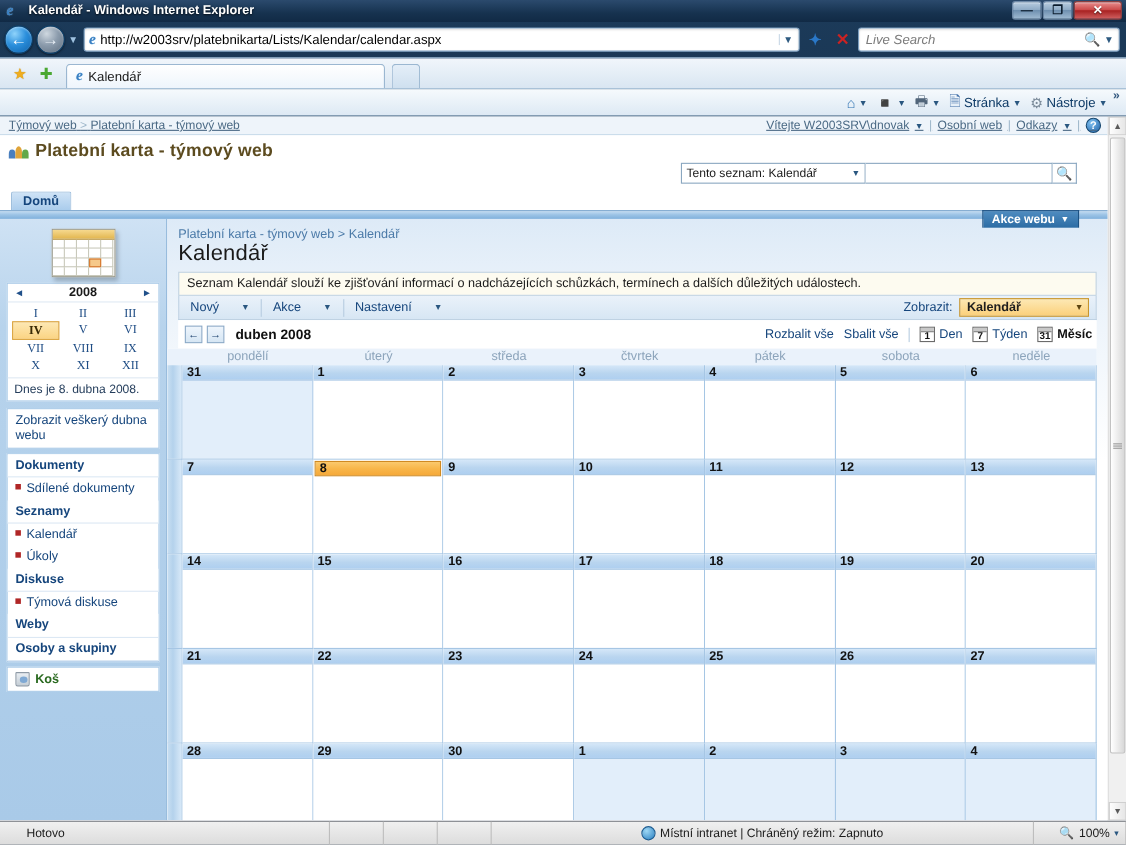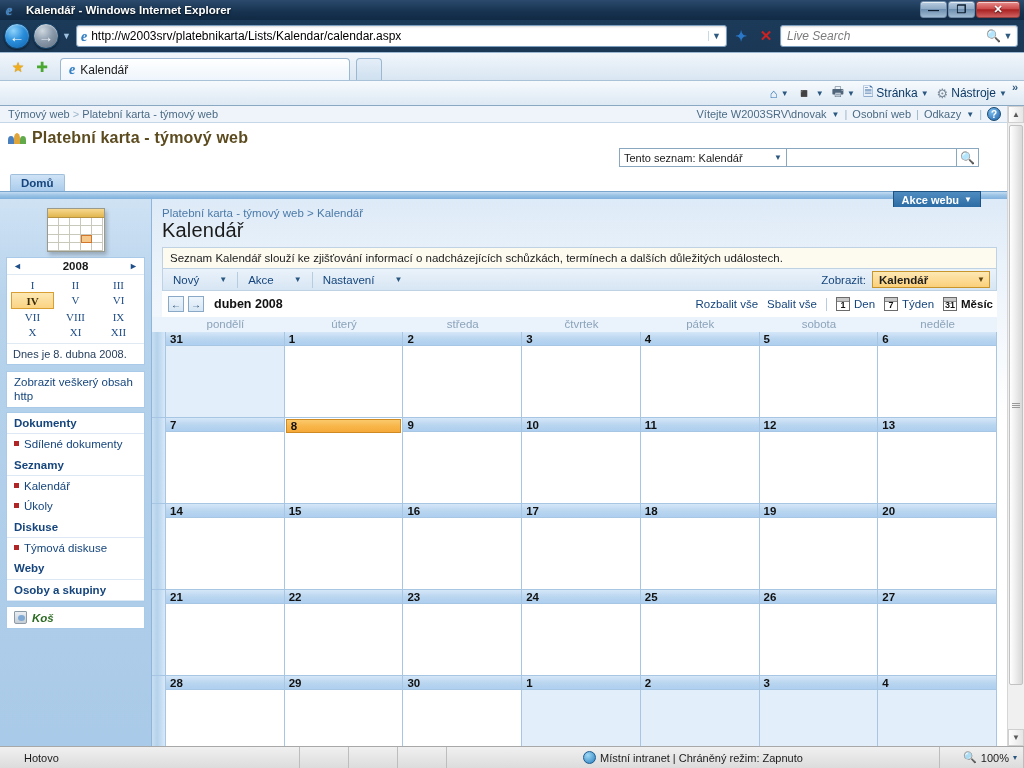--- a/index.html
+++ b/index.html
@@ -133,21 +133,21 @@
     flex: 1; display: flex; overflow: hidden;
     background: #fff; position: relative;
   }
   #page { flex: 1; display: flex; flex-direction: column; overflow: hidden; background:#fff; }
 
   
   #globalbar {
     height: 17px; background: #eef4fa;
     border-bottom: 1px solid #c3d7e8;
     display: flex; align-items: center; justify-content: space-between;
-    padding: 0 6px 0 8px; font-size: 11px; color: #4b6a85;
+    padding: 0 6px 0 8px; font-size: 11px; color: #4b6a85; text-decoration: underline;
   }
   #globalbar a { color: #4b6a85; text-decoration: none; }
   #globalbar .right { display:flex; align-items:center; gap:5px; }
   .sep { color: #9cb5c9; }
   .helpball {
     width: 14px; height: 14px; border-radius: 50%;
     background: radial-gradient(circle at 35% 30%, #7fc0f0, #1f62a8);
     color: #fff; font-size: 10px; font-weight: bold;
     display:flex; align-items:center; justify-content:center;
     border: 1px solid #16476f;
@@ -259,21 +259,21 @@
   .qllink a { color:#15457c; text-decoration: none; }
   .bullet { display:inline-block; width: 5px; height: 5px; background:#b02626;
             margin-right: 5px; vertical-align: 2px; }
   #kos { display:flex; align-items:center; gap:5px; padding: 4px 7px; }
   #kos .tr {
     width: 13px; height: 13px; background: linear-gradient(to bottom,#e9eef3,#c5ced6);
     border:1px solid #8e9aa6; border-radius: 1px 1px 2px 2px; position: relative;
   }
   #kos .tr:after { content:''; position:absolute; left:3px; top:3px; width:7px; height:6px;
                    background:#7fa9d4; border-radius:50%; }
-  #kos .lbl { font-weight:bold; color:#2a6a20; font-size: 11.5px; font-style: italic; }
+  #kos .lbl { font-weight:bold; color:#2a6a20; font-size: 11.5px; }
 
   
   #content { flex: 1; overflow: hidden; padding: 0 10px 0 0; position: relative;
              background: linear-gradient(to bottom,#ddeaf7 0%, #eaf2fa 12%, #ffffff 40%, #ffffff 100%); }
   #bcrumb { padding: 8px 0 0 10px; font-size: 11.5px; color:#4b7aa8; }
   #bcrumb a { color: #4b7aa8; text-decoration: none; }
   #ptitle { padding: 0 0 5px 10px; font-size: 20px; color:#1a1a1a; letter-spacing:.2px; }
 
   #listdesc {
     margin: 0 0 0 10px; background:#fdfbf0; border:1px solid #bfd2e3;
@@ -555,21 +555,21 @@
                 <span>VIII</span>
                 <span>IX</span>
                 <span>X</span>
                 <span>XI</span>
                 <span>XII</span>
               </div>
             <div id="mcToday">Dnes je 8. dubna 2008.</div>
           </div>
 
           <div class="qlbox">
-            <div class="qlrow qllink">Zobrazit veškerý obsah http</div>
+            <div class="qlrow qllink">Zobrazit veškerý dubna webu</div>
           </div>
 
           <div class="qlbox" id="ql-sections">
               <div class="qlrow qlhead">Dokumenty</div>
               <div class="qlrow qllink"><span class="bullet"></span><a>Sdílené dokumenty</a></div>
               <div class="qlrow qlhead">Seznamy</div>
               <div class="qlrow qllink"><span class="bullet"></span><a>Kalendář</a></div>
               <div class="qlrow qllink"><span class="bullet"></span><a>Úkoly</a></div>
               <div class="qlrow qlhead">Diskuse</div>
               <div class="qlrow qllink"><span class="bullet"></span><a>Týmová diskuse</a></div>

